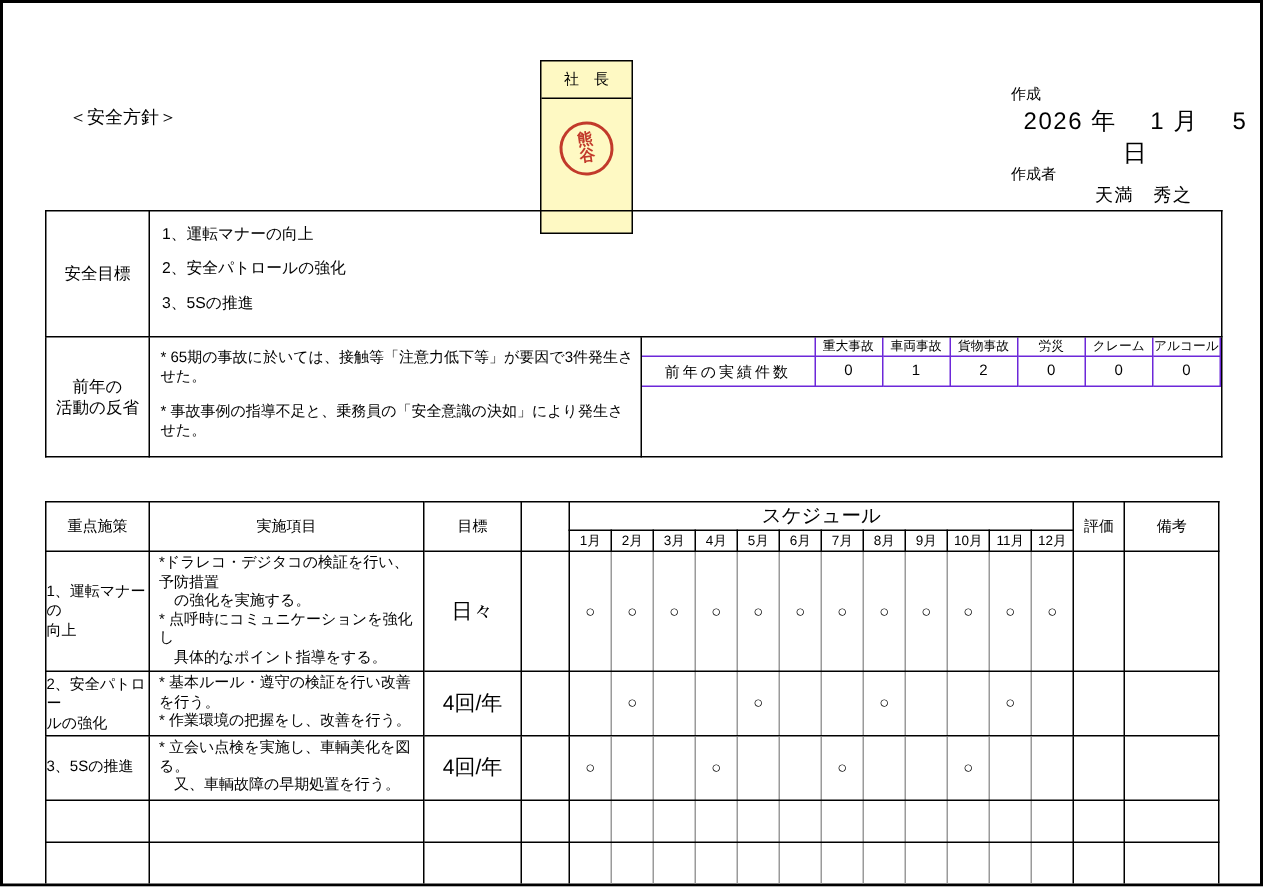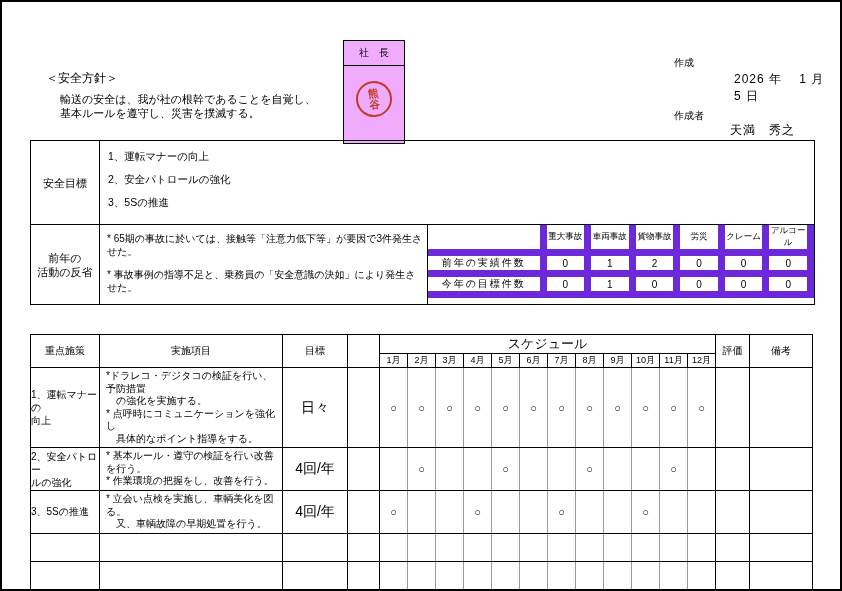--- a/index.html
+++ b/index.html
@@ -13,52 +13,52 @@
   .title {
     position:absolute; left:42px; top:36px; font-size:14px; font-weight:bold;
     text-decoration:underline; text-underline-offset:3px; letter-spacing:1px;
   }
   .policy-heading { position:absolute; left:44px; top:68px; font-size:12px; }
   .policy-text {
     position:absolute; left:58px; top:90px; font-size:11px; line-height:14px;
     white-space:pre-line;
   }
   .stamp-box {
-    position:absolute; left:341px; top:38px; width:62px; height:104px;
-    border:1px solid #000; background:#f0abfc;
+    position:absolute; left:358px; top:38px; width:62px; height:116px;
+    border:1px solid #000; background:#fef9c3;
   }
   .stamp-label {
     height:25px; border-bottom:1px solid #000; display:flex;
     align-items:center; justify-content:center; font-size:10px;
   }
   .seal-area { height:65px; display:flex; align-items:center; justify-content:center; }
   .seal {
     width:36px; height:36px; border:2.5px solid #c23a2b; border-radius:50%;
     color:#c23a2b; display:flex; align-items:center; justify-content:center;
     transform:rotate(-8deg);
   }
   .seal-text { width:12px; word-break:break-all; line-height:11px; font-size:10.5px; text-align:center; font-weight:bold; }
   .created-label  { position:absolute; left:672px; top:54px;  font-size:10px; }
-  .created-date   { position:absolute; left:732px; top:69px;  font-size:12px; letter-spacing:1px; }
+  .created-date   { position:absolute; left:672px; top:69px;  font-size:16px; letter-spacing:1px;text-align:center; }
   .author-label   { position:absolute; left:672px; top:107px; font-size:10px; }
   .author-name    { position:absolute; left:728px; top:120px; font-size:12px; letter-spacing:1px; }
   
   table { border-collapse:collapse; table-layout:fixed; }
   .upper { position:absolute; left:28px; top:138px; width:784px; }
   .upper td { border:1px solid #000; }
   .upper .lbl { text-align:center; font-size:11px; vertical-align:middle; white-space:pre-line; line-height:14px; }
   .row-goals { height:84px; }
   .row-reflect { height:58px; }
   .goals-cell { vertical-align:top; padding:8px 4px 0 8px; font-size:10.5px; }
   .goals-cell div { line-height:14px; margin-bottom:9px; }
   .reflect-cell { vertical-align:top; padding:7px 4px 0 7px; font-size:10px; }
   .reflect-cell div { line-height:13px; margin-bottom:10px; }
   .stats-cell { padding:0; vertical-align:top; }
   .stats { width:100%; }
-  .stats th, .stats td { border:7px solid #6d28d9; text-align:center; font-weight:normal; }
+  .stats th, .stats td { border:1px solid #6d28d9; text-align:center; font-weight:normal; }
   .stats tr:first-child th { border-top:none; }
   .stats th:first-child, .stats td:first-child { border-left:none; }
   .stats .hdr th { height:12px; font-size:8.5px; padding:0;margin-left:11px; }
   .stats .vals td { height:20px; font-size:10px; }
   .stats .rowlabel { font-size:12px; letter-spacing:2px; }
   
   .plan { position:absolute; left:28px; top:332px; width:782px; }
   .plan th, .plan td { border:1px solid #000; font-weight:normal; }
   .plan thead th { font-size:10px; text-align:center; padding:0; }
   .plan .sched-th { height:13px; font-size:13px; }
@@ -74,22 +74,20 @@
   .plan .c-month   { text-align:center; font-size:11px; vertical-align:middle;
                      border-left:1px solid #9a9a9a; border-right:1px solid #9a9a9a; }
   .plan tbody td:nth-child(16) { border-right:1px solid #000; }
 </style>
 </head>
 <body>
 
 <div class="page">
 
   <div class="policy-heading">＜安全方針＞</div>
-  <div class="policy-text">輸送の安全は、我が社の根幹であることを自覚し、
-基本ルールを遵守し、災害を撲滅する。</div>
 
   <div class="stamp-box">
     <div class="stamp-label">社　長</div>
     <div class="seal-area">
       <div class="seal">
         <span class="seal-text">熊谷</span>
       </div>
     </div>
   </div>
 
@@ -139,29 +137,20 @@
             <th>貨物事故</th>
             <th>労災</th>
             <th>クレーム</th>
             <th>アルコール</th>
           </tr>
           <tr class="vals">
             <td class="rowlabel">前年の実績件数</td>
             <td>0</td>
             <td>1</td>
             <td>2</td>
-            <td>0</td>
-            <td>0</td>
-            <td>0</td>
-          </tr>
-          <tr class="vals">
-            <td class="rowlabel">今年の目標件数</td>
-            <td>0</td>
-            <td>1</td>
-            <td>0</td>
             <td>0</td>
             <td>0</td>
             <td>0</td>
           </tr>
         </tbody>
             </table>
       </td>
     </tr>
   </tbody>
     </table>

